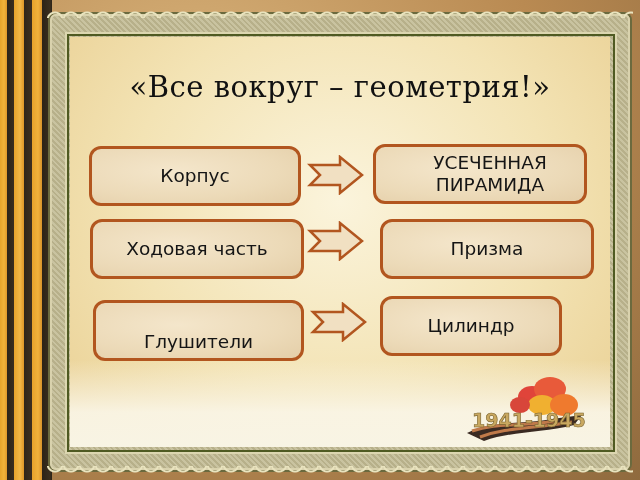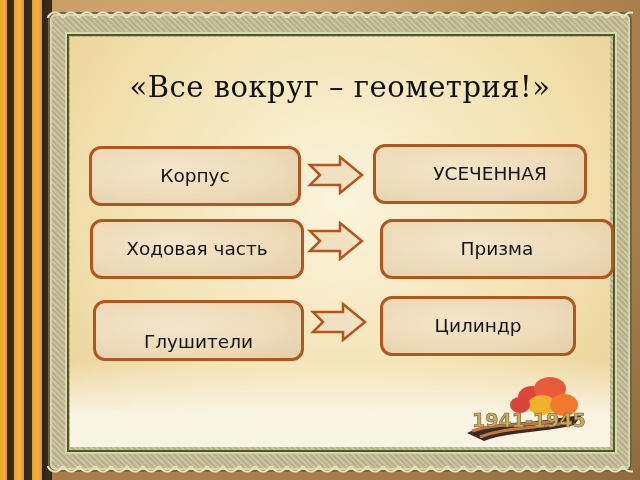--- a/index.html
+++ b/index.html
@@ -53,45 +53,46 @@
 
 <div class="box" style="left:89px;top:146px;width:212px;height:60px;">
   <span>Корпус</span>
 </div>
 <svg class="arrow" style="left:306px;top:155px;" viewBox="0 0 60 40">
   <path d="M4,10 L34,10 L34,2 L56,20 L34,38 L34,30 L4,30 L14,20 Z" fill="#f1e0c2" stroke="#b2561f" stroke-width="2.5" stroke-linejoin="miter"></path>
 </svg>
 <div class="box" style="left:373px;top:144px;width:214px;height:60px;padding-left:20px;">
   <span>
     <span>УСЕЧЕННАЯ</span><br>
+    <span>ПИРАМИДА</span>
   </span>
 </div>
 
 <div class="box" style="left:90px;top:219px;width:214px;height:60px;">
   <span style="text-align:center;">
     <span>Ходовая часть</span><br>
   </span>
 </div>
 <svg class="arrow" style="left:306px;top:221px;" viewBox="0 0 60 40">
   <path d="M4,10 L34,10 L34,2 L56,20 L34,38 L34,30 L4,30 L14,20 Z" fill="#f1e0c2" stroke="#b2561f" stroke-width="2.5" stroke-linejoin="miter"></path>
 </svg>
-<div class="box" style="left:380px;top:219px;width:234px;height:60px;">
+<div class="box" style="left:380px;top:219px;width:214px;height:60px;">
   <span>Призма</span>
 </div>
 
 <div class="box" style="left:93px;top:300px;width:211px;height:61px;">
   <span>
     <br>
     <span>Глушители</span>
   </span>
 </div>
 <svg class="arrow" style="left:309px;top:302px;" viewBox="0 0 60 40">
   <path d="M4,10 L34,10 L34,2 L56,20 L34,38 L34,30 L4,30 L14,20 Z" fill="#f1e0c2" stroke="#b2561f" stroke-width="2.5" stroke-linejoin="miter"></path>
 </svg>
-<div class="box" style="left:380px;top:296px;width:196px;height:60px;text-align:center;">
+<div class="box" style="left:380px;top:296px;width:182px;height:60px;text-align:center;">
   <span>Цилиндр</span>
 </div>
 
 <svg class="medal" viewBox="0 0 130 70">
   <ellipse cx="70" cy="22" rx="14" ry="11" fill="#e0443a"></ellipse>
   <ellipse cx="88" cy="14" rx="16" ry="12" fill="#e85a3a"></ellipse>
   <ellipse cx="80" cy="30" rx="14" ry="10" fill="#f0b030"></ellipse>
   <ellipse cx="102" cy="30" rx="14" ry="11" fill="#ef7a2e"></ellipse>
   <ellipse cx="58" cy="30" rx="10" ry="8" fill="#d8463a"></ellipse>
   <path d="M5,58 C30,45 60,50 90,44 L120,40 L112,50 C80,58 50,56 22,66 Z" fill="#3a2a22"></path>

